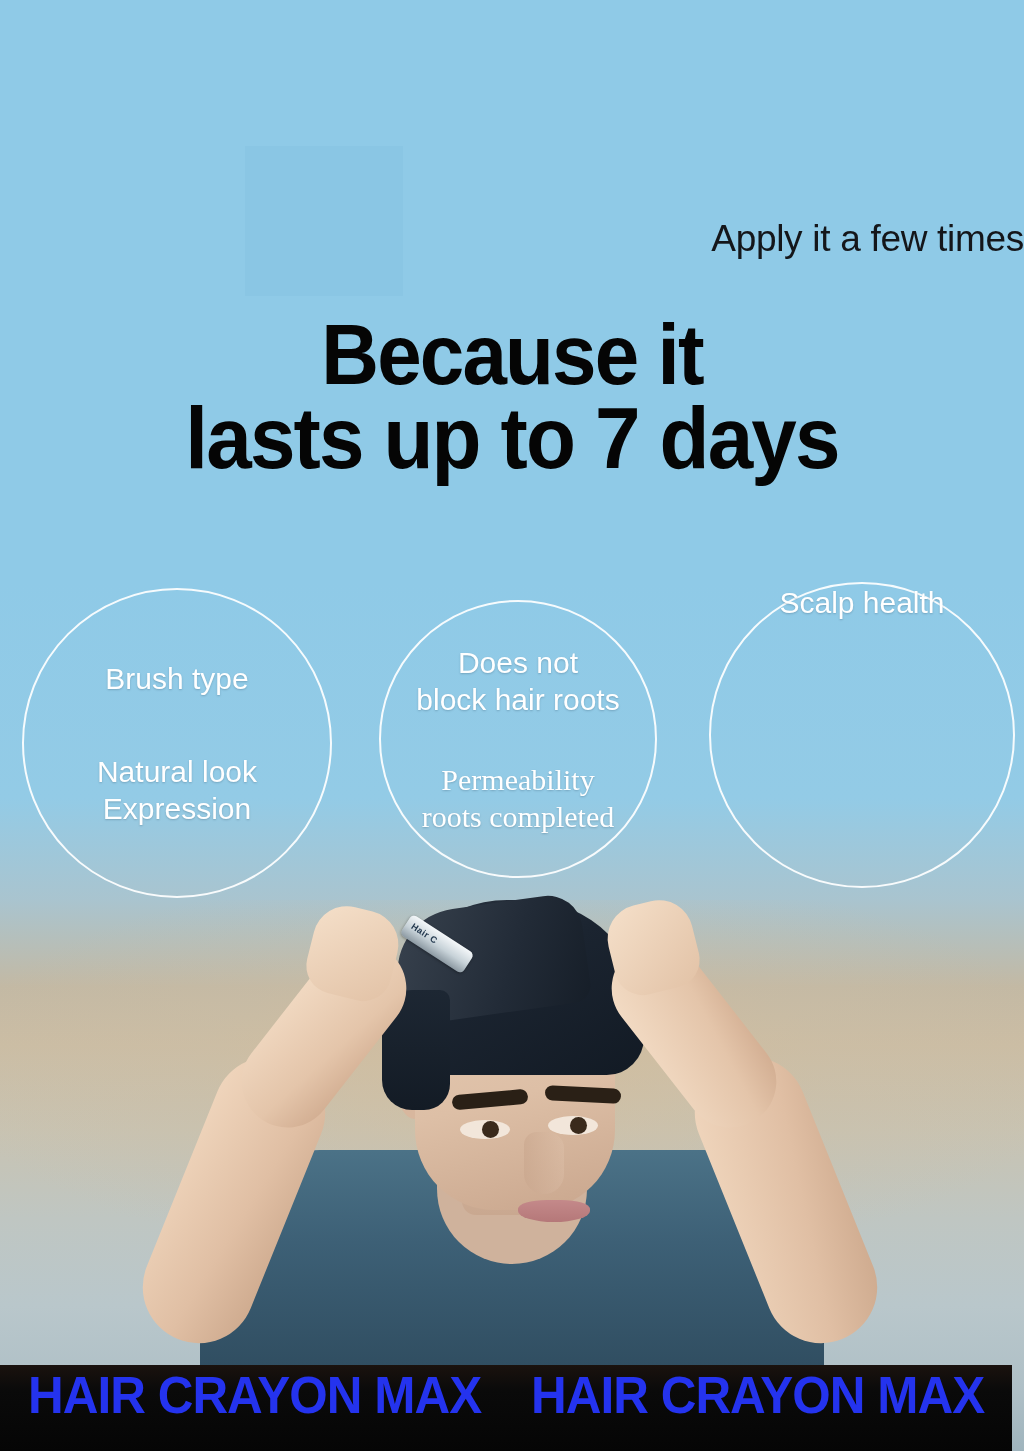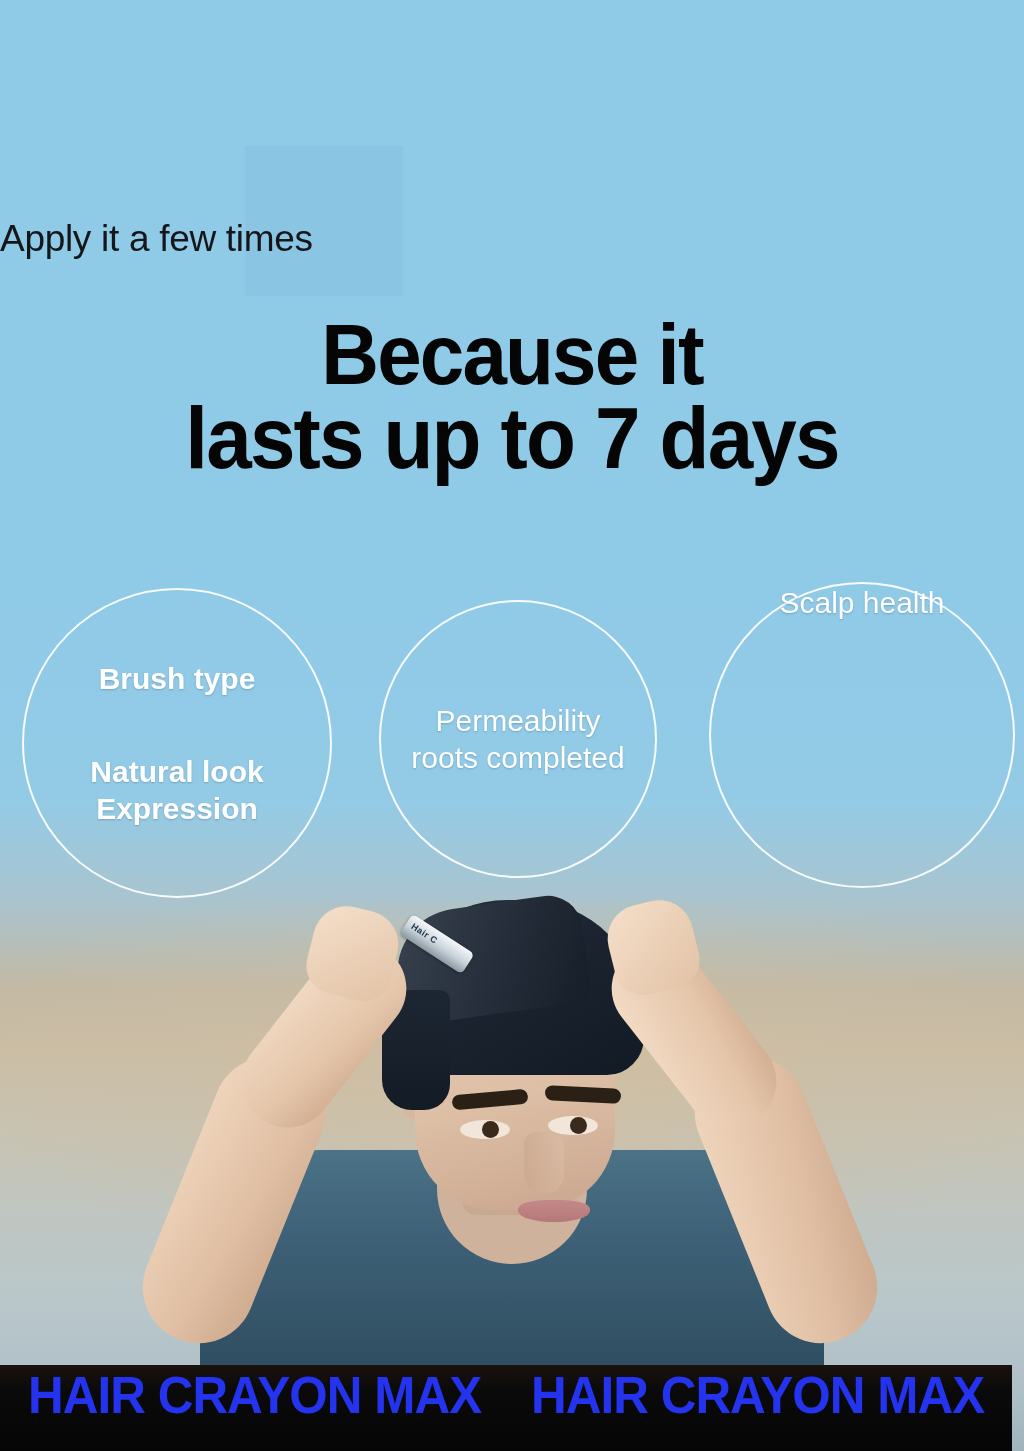--- a/index.html
+++ b/index.html
@@ -175,21 +175,21 @@
   .tube-label {
     position:absolute; left:6px; top:5px;
     font-size:9px; font-weight:bold; color:#24394f;
     letter-spacing:.5px; white-space:nowrap;
   }
 
   
   .subtitle {
     position:absolute;
     left:0; top:218px; width:1024px;
-    text-align:left;
+    text-align:right;
     font-size:37px;
     color:#14161a;
     letter-spacing:-0.3px;
   }
   .headline {
     position:absolute;
     left:0; top:312px; width:1024px;
     text-align:center;
     color:#050505;
     font-family:"Liberation Sans Narrow","Liberation Sans", sans-serif;
@@ -212,25 +212,25 @@
     justify-content:center;
     text-align:center;
     color:#ffffff;
     font-size:30px;
     line-height:37px;
     text-shadow:0 1px 2px rgba(40,70,90,0.28);
   }
   .circle .grp { display:block; }
   .circle .grp + .grp { margin-top:56px; }
 
-  #circle-1 { left:22px;  top:588px; width:310px; height:310px;font-weight:bold; }
+  #circle-1 { left:22px;  top:588px; width:310px; height:310px; }
   #circle-2 { left:379px; top:600px; width:278px; height:278px; }
   #circle-3 { left:709px; top:582px; width:306px; height:306px;justify-content:space-between; }
 
-  #circle-2 .grp + .grp { margin-top:43px; }
+  #circle-2 .grp + .grp { margin-top:43px;font-family:Liberation Serif, serif; }
   #circle-3 .grp + .grp { margin-top:32px; }
 
   
   .banner {
     position:absolute;
     left:0; bottom:0; width:1012px; height:86px;
     background:linear-gradient(to bottom,#1a120e 0%,#0a0a0a 30%,#050505 100%);
     display:flex;
     justify-content:center;
     gap:26px;
@@ -290,20 +290,24 @@
   <div class="circle" id="circle-1">
     <span class="grp">Brush type</span>
     <span class="grp">
       <span>Natural look</span><br>
       <span>Expression</span>
     </span>
   </div>
 
   <div class="circle" id="circle-2">
     <span class="grp">
+      <span>Does not</span><br>
+      <span>block hair roots</span>
+    </span>
+    <span class="grp">
       <span>Permeability</span><br>
       <span>roots completed</span>
     </span>
   </div>
 
   <div class="circle" id="circle-3">
     <span class="grp">Scalp health</span>
   </div>
 
   <div class="banner">

